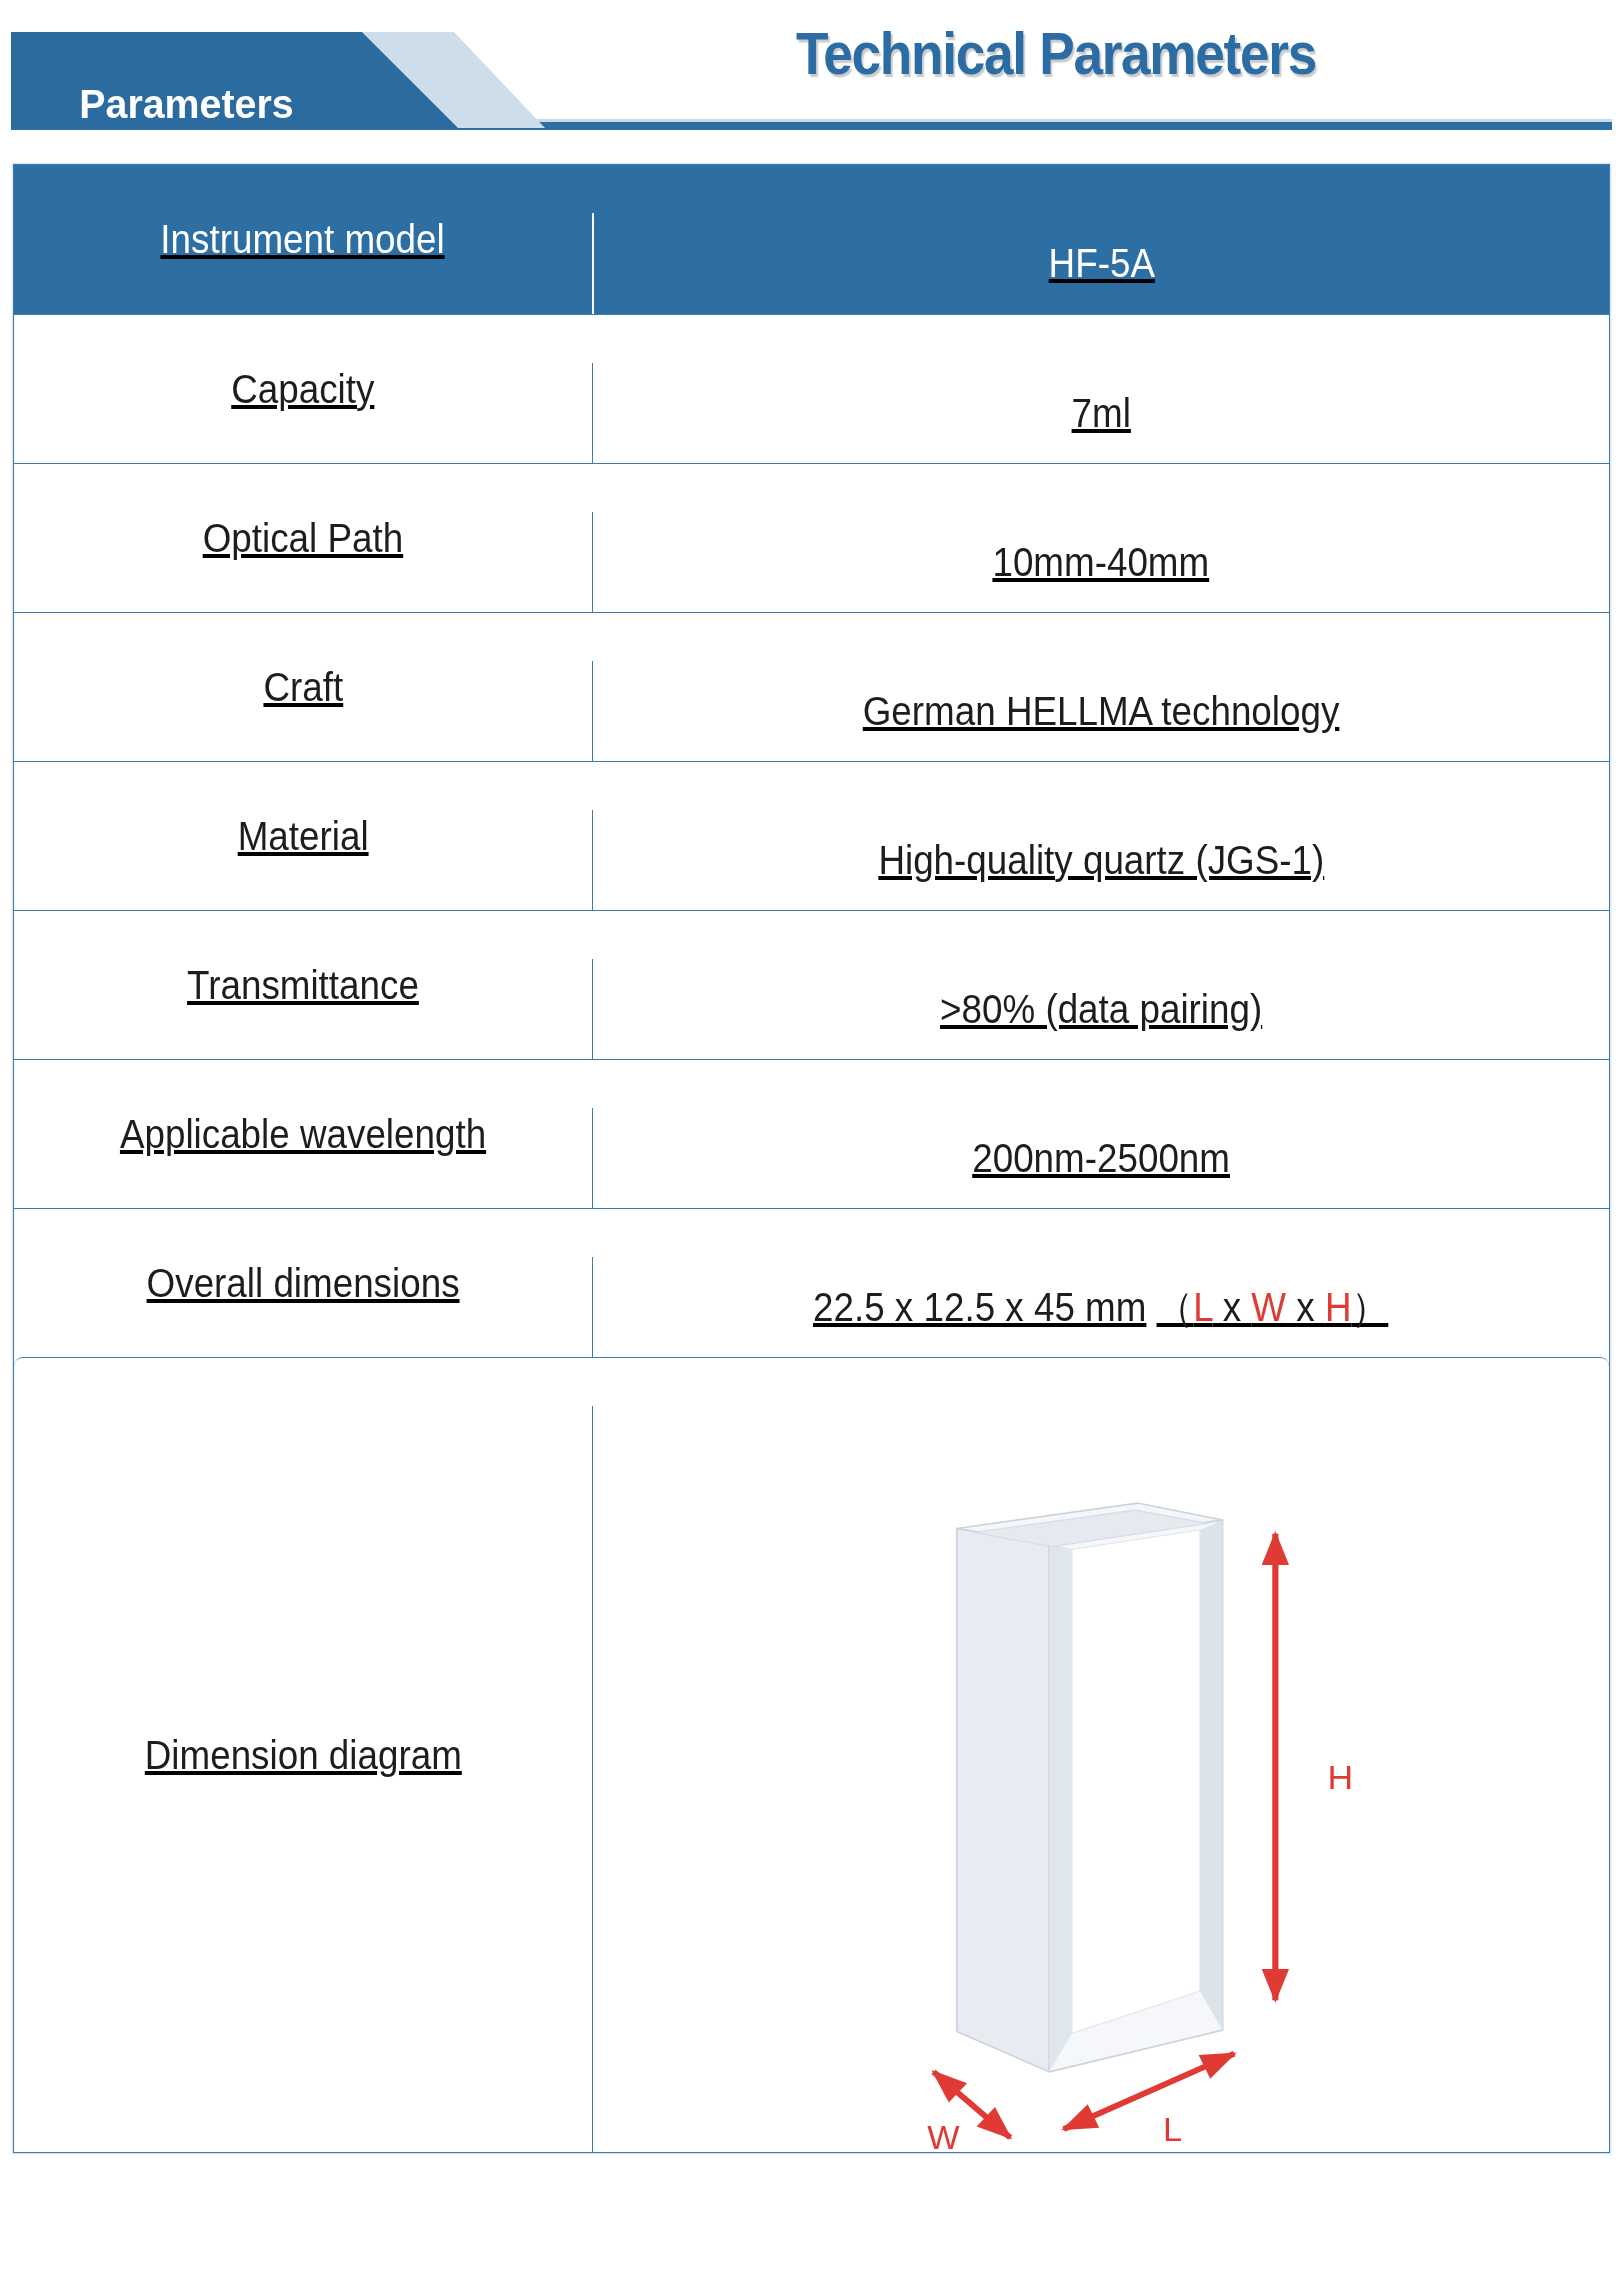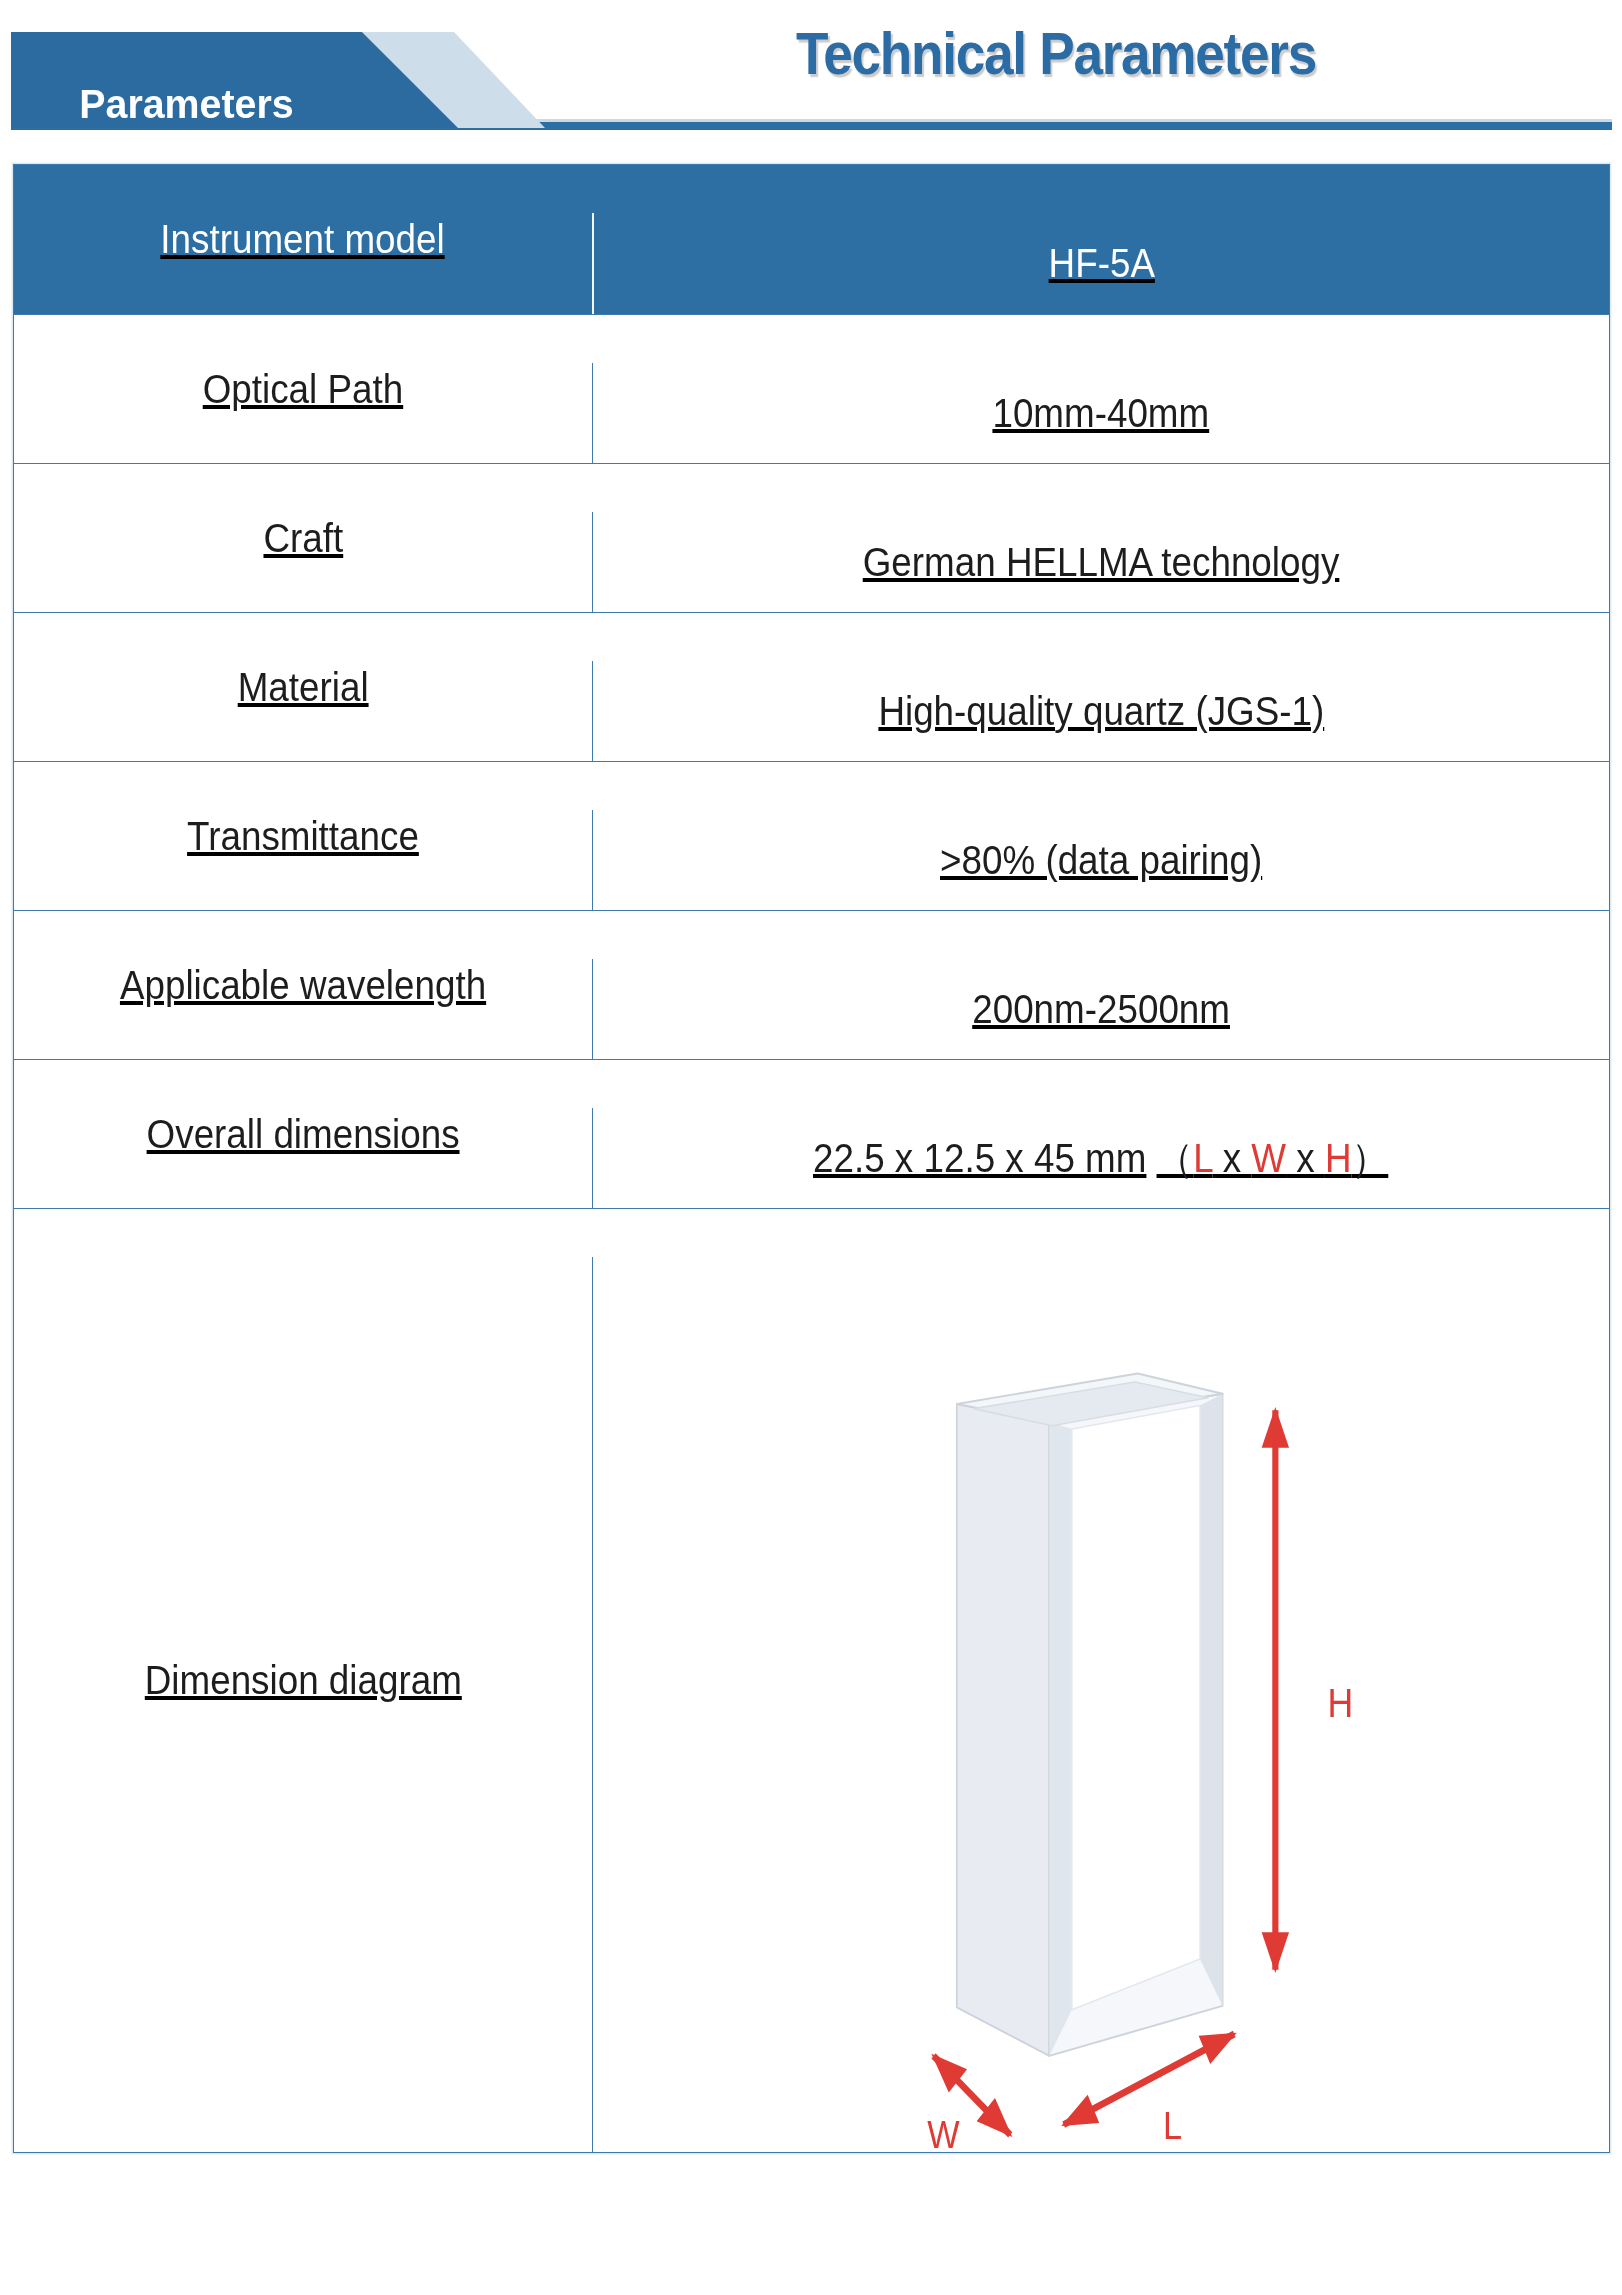--- a/index.html
+++ b/index.html
@@ -42,21 +42,21 @@
   
   .spec-table{
     position:absolute;left:13px;top:164px;width:1597px;height:1989px;
     border:1.4px solid #3e7aab;box-sizing:border-box;
     display:flex;flex-direction:column;
     box-shadow:0 0 0 1.4px rgba(178,206,227,.45);
     text-decoration:underline;
   }
   .t-row{display:flex;height:149px;flex:0 0 auto;border-top:1.4px solid #3e7aab;box-sizing:border-box;}
   .t-row:first-child{border-top:none;}
-  .t-row.diagram{flex:1 1 auto;height:auto;}
+  .t-row.diagram{flex:1 1 auto;height:auto;border-radius:9px;}
   .cell{display:flex;align-items:center;justify-content:center;box-sizing:border-box;}
   .c-label{width:578px;flex:0 0 auto;}
   .c-value{flex:1 1 auto;border-left:1.4px solid #3e7aab;margin-top:48px;}
   .t-row.header-row{background:#2e6fa3;}
   .t-row.header-row .c-value{border-left:2.1px solid #f2f7fb;}
   .cond{
     font-size:40px;color:#1d1d1d;letter-spacing:0;
     transform:scaleX(.92);white-space:nowrap;
   }
   .t-row.header-row .cond{color:#ffffff;}
@@ -83,20 +83,28 @@
 
     <div class="t-row header-row">
       <div class="cell c-label">
         <span class="cond">Instrument model</span>
       </div>
       <div class="cell c-value">
         <span class="cond">HF-5A</span>
       </div>
     </div>
 
+    <div class="t-row">
+      <div class="cell c-label">
+        <span class="cond">Capacity</span>
+      </div>
+      <div class="cell c-value">
+        <span class="cond">7ml</span>
+      </div>
+    </div>
 
     <div class="t-row">
       <div class="cell c-label">
         <span class="cond">Optical Path</span>
       </div>
       <div class="cell c-value">
         <span class="cond">10mm-40mm</span>
       </div>
     </div>
 

